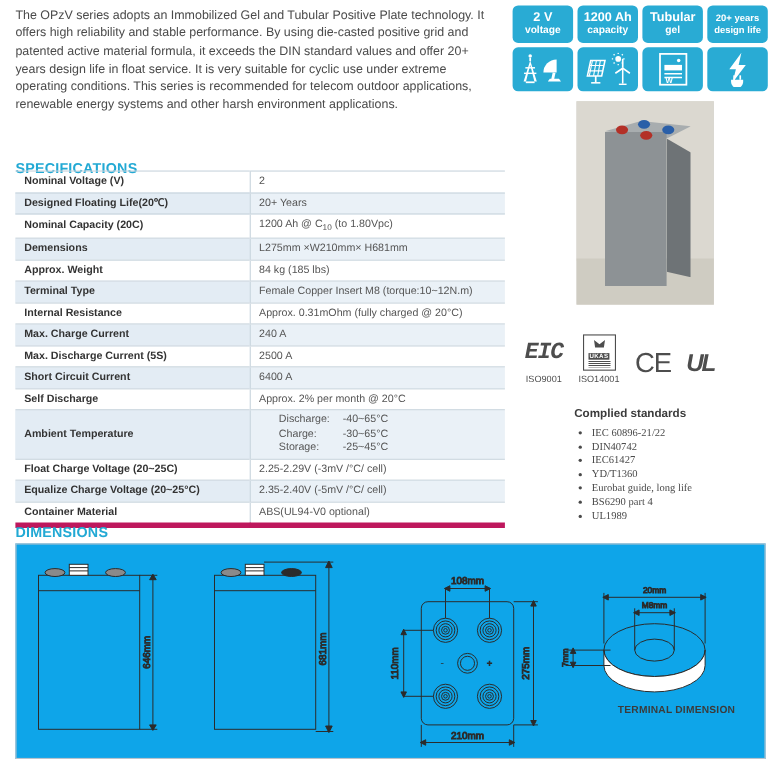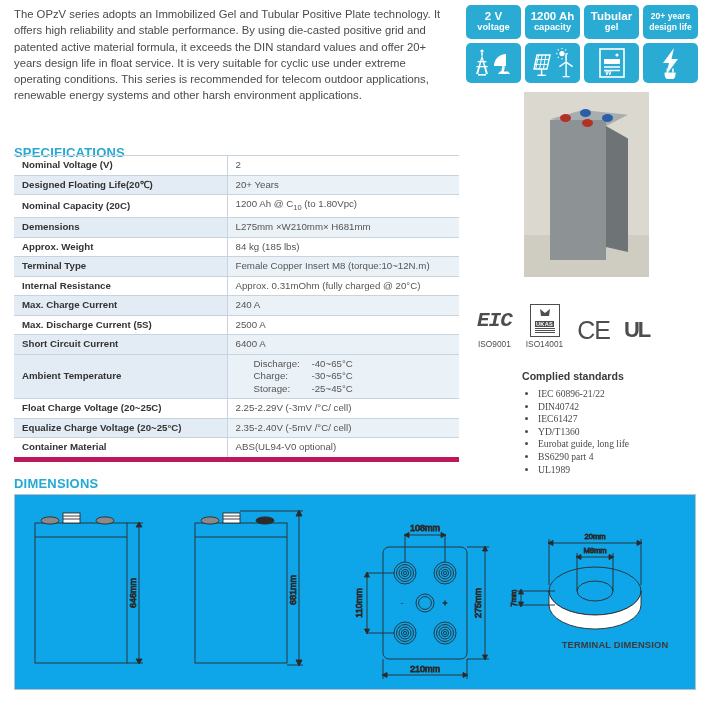--- a/index.html
+++ b/index.html
@@ -143,21 +143,21 @@
     width: 30px; height: 33px; border: 1.4px solid #4d4d4d;
     display: flex; flex-direction: column; align-items: center;
     justify-content: center; padding-top: 1px;
   }
   .ukas .ul { font-size: 5.6px; font-weight: bold; background: #4d4d4d; color: #fff;
               padding: 0 1px; letter-spacing: .3px; }
   .ukas .lines { width: 20px; height: 6px; margin-top: 1px;
     background: repeating-linear-gradient(to bottom, #4d4d4d 0 1px, transparent 1px 2px); }
   .ce { font-size: 25px; color: #4d4d4d; letter-spacing: -1px; }
   .ulmark {
-    font-size: 22px; font-weight: bold; 
+    font-size: 22px; font-weight: bold; font-style: italic;
     color: #4d4d4d; letter-spacing: -2px;
   }
 
   
   .standards { position: absolute; left: 522px; top: 370px; width: 186px; }
   .standards h4 { margin: 0 0 6px 0; font-size: 10.6px; color: #3b3b3b; }
   .standards ul { margin: 0; padding-left: 16px; font-family: Liberation Serif, serif; }
   .standards li {
     font-size: 9.6px; line-height: 12.6px; color: #4a4a4a;
   }
@@ -220,20 +220,24 @@
         <td class="k">Max. Charge Current</td>
         <td class="v">240 A</td>
       </tr>
       <tr>
         <td class="k">Max. Discharge Current (5S)</td>
         <td class="v">2500 A</td>
       </tr>
       <tr class="alt">
         <td class="k">Short Circuit Current</td>
         <td class="v">6400 A</td>
+      </tr>
+      <tr>
+        <td class="k">Self Discharge</td>
+        <td class="v">Approx. 2% per month @ 20°C</td>
       </tr>
       <tr class="alt">
         <td class="k">Ambient Temperature</td>
         <td class="v">
           <div class="temp-line">
             <span class="tl">Discharge:</span>
             <span>-40~65°C</span>
           </div>
           <div class="temp-line">
             <span class="tl">Charge:</span>

